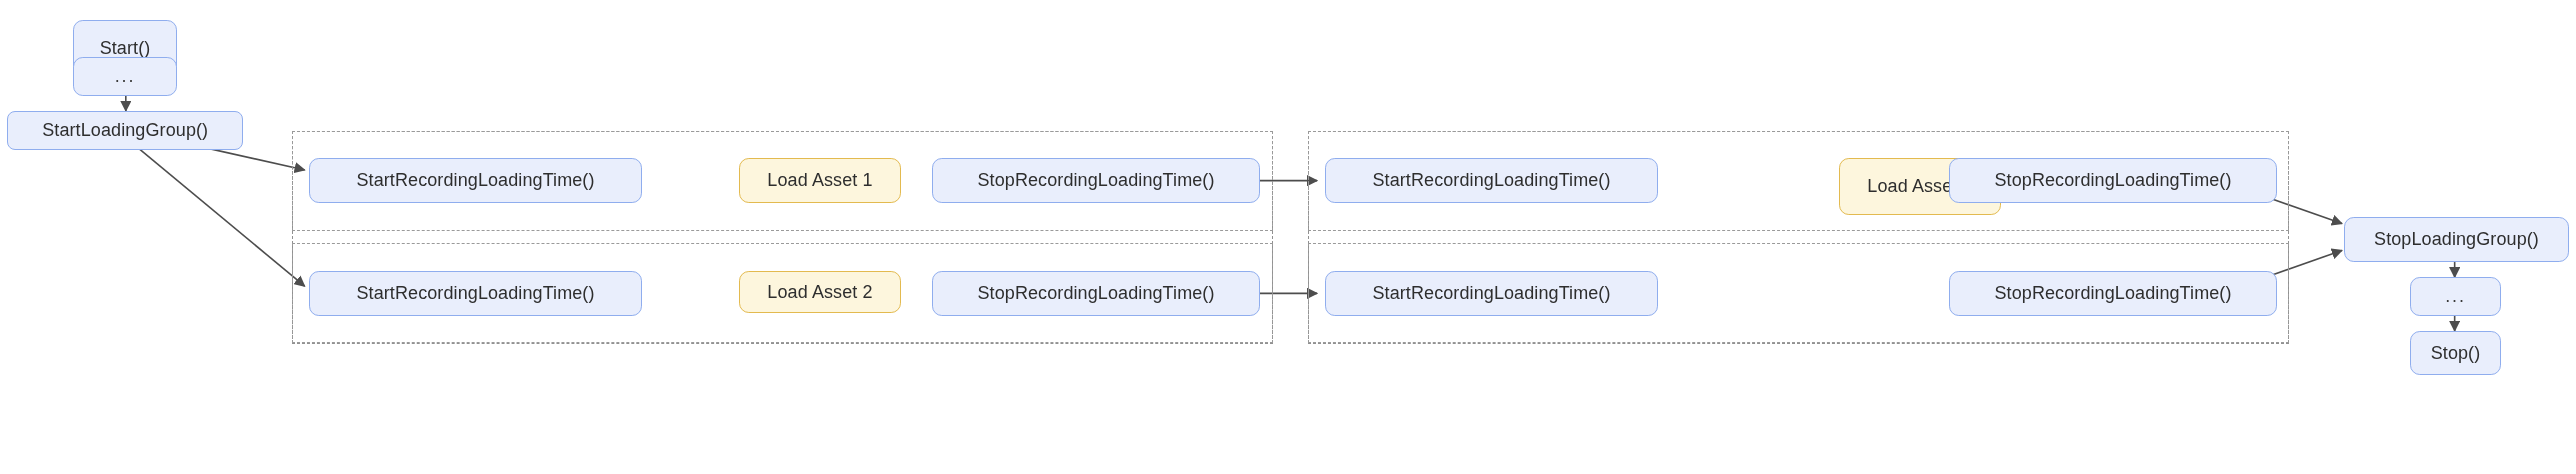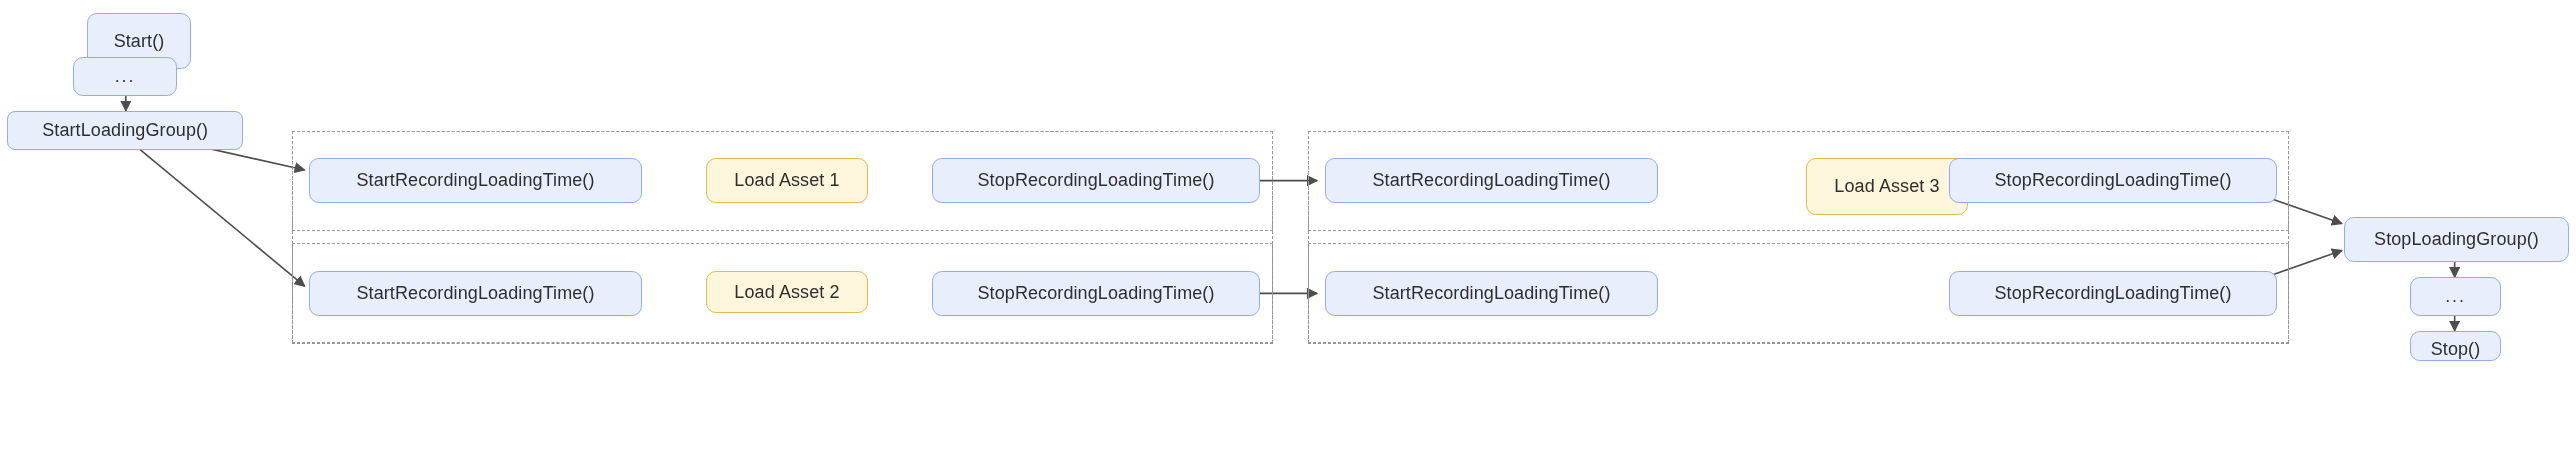--- a/index.html
+++ b/index.html
@@ -35,20 +35,21 @@
     white-space:nowrap;
     z-index:3;
   }
   .node.blue{
     background:#e9eefc;
     border:1.8px solid #8fadee;
   }
   .node.yellow{
     background:#fdf6dd;
     border:1.8px solid #e3ba4f;
+    margin-left:33px;
   }
   .node.ellipsis{
     font-size:18px;
     letter-spacing:1.8px;
     color:#3a3a3a;
   }
   .group-outer{
     position:absolute;
     box-sizing:border-box;
     border:1.4px dashed #919191;
@@ -110,21 +111,21 @@
 
       <line x1="2524" y1="217" x2="2618" y2="250"></line>
       <line x1="2524" y1="313" x2="2618" y2="280"></line>
 
       <line x1="2744" y1="293" x2="2744" y2="310"></line>
 
       <line x1="2744" y1="353" x2="2744" y2="370"></line>
     </g>
   </svg>
 
-  <div class="node blue" style="left:73px; top:13px; width:104px; height:56px;margin-left:14px;">
+  <div class="node blue" style="left:73px; top:20px; width:104px; height:56px;">
     <span>Start()</span>
   </div>
 
   <div class="node blue ellipsis" style="left:73px; top:57px; width:104px; height:39px;">
     <span>...</span>
   </div>
 
   <div class="node blue" style="left:7.2px; top:111px; width:236px; height:39px;border-radius:8px;">
     <span>StartLoadingGroup()</span>
   </div>
@@ -167,18 +168,18 @@
   </div>
 
   <div class="node blue" style="left:2344px; top:217px; width:225px; height:45px;">
     <span>StopLoadingGroup()</span>
   </div>
 
   <div class="node blue ellipsis" style="left:2410px; top:277px; width:91px; height:39px;">
     <span>...</span>
   </div>
 
-  <div class="node blue" style="left:2410px; top:331px; width:91px; height:30px;align-items:flex-end;">
+  <div class="node blue" style="left:2410px; top:331px; width:91px; height:44px;">
     <span>Stop()</span>
   </div>
 
 </div>
 
 
 </body></html>

